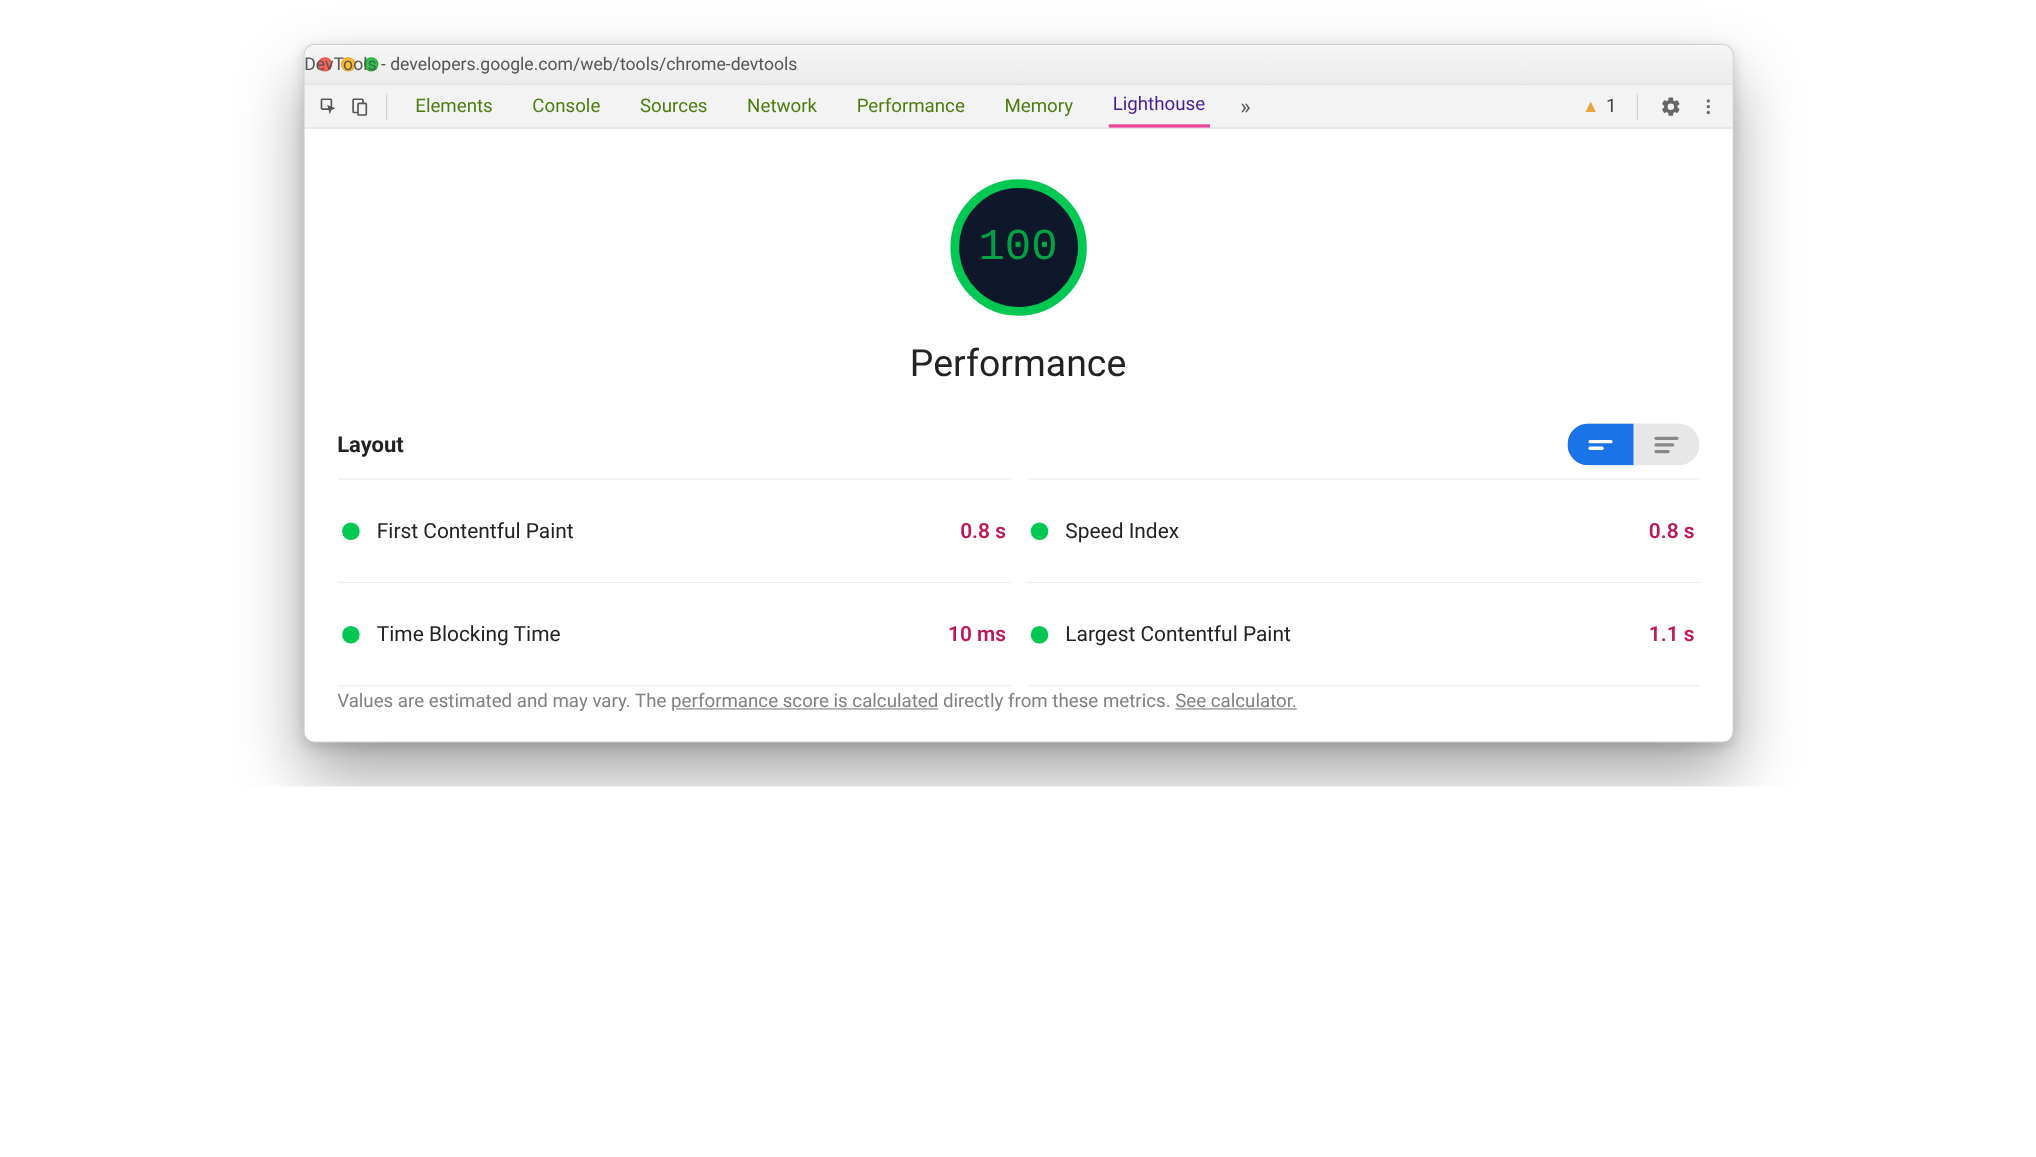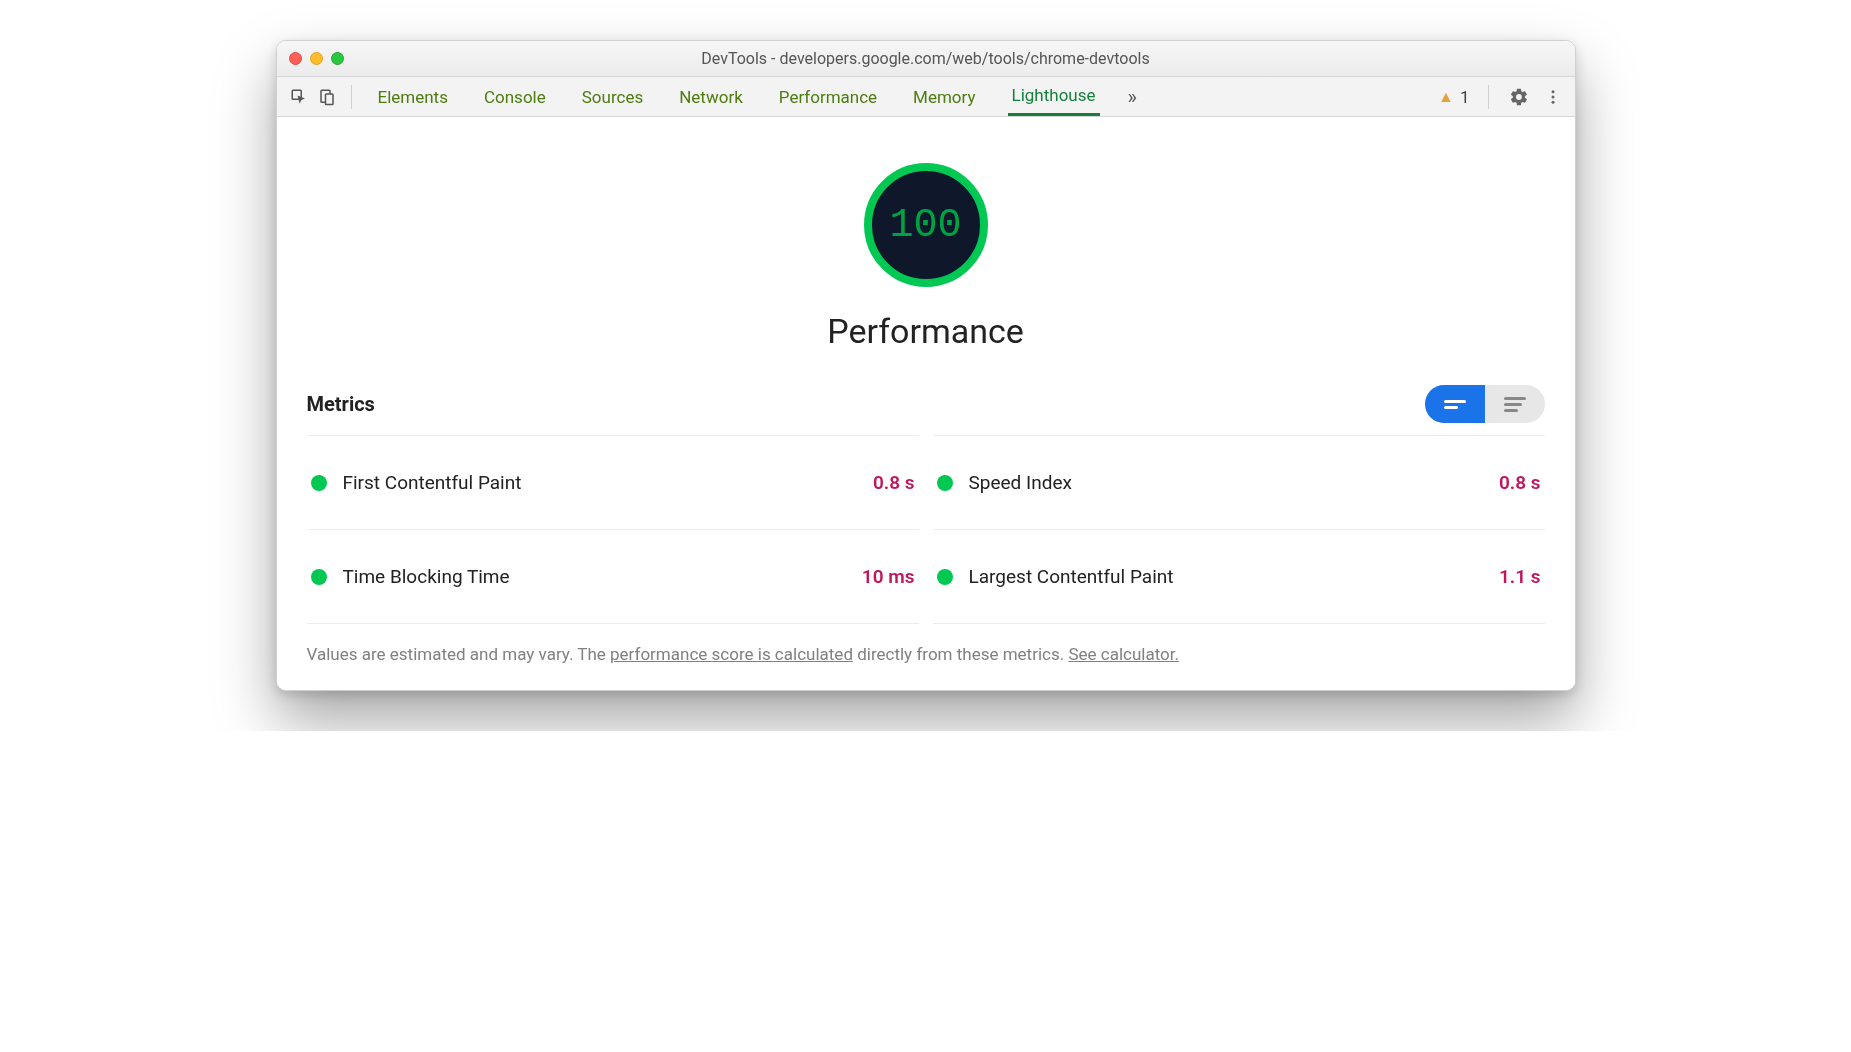--- a/index.html
+++ b/index.html
@@ -28,21 +28,21 @@
     align-items: center;
     padding: 0 12px;
     position: relative;
   }
   .traffic-lights { display: flex; gap: 8px; }
   .dot { width: 13px; height: 13px; border-radius: 50%; }
   .dot.red { background: #ff5f57; border:1px solid #e1493f; }
   .dot.yellow { background: #ffbd2e; border:1px solid #dfa223; }
   .dot.green { background: #28c840; border:1px solid #1fa732; }
   .titlebar-title {
-    position: absolute; left:0; right:0; text-align:center;
+    position: absolute; left:0; right:0; 
     font-size: 16px; color: #555;
   }
   
   .toolbar {
     height: 40px;
     background: #f3f3f3;
     border-bottom: 1px solid #d6d6d6;
     display: flex;
     align-items: center;
     padding: 0 10px;
@@ -50,21 +50,21 @@
     font-size: 17px;
     color: #444;
   }
   .tb-icon {
     width: 24px; height: 24px; display:flex; align-items:center; justify-content:center;
     color:#555;
   }
   .tb-sep { width: 1px; height: 24px; background: #d0d0d0; margin: 0 8px; }
   .tabs { display:flex; gap: 28px; margin-left: 10px; align-items:center; height:100%; }
   .tab { color:#4d7c0f; padding: 0 4px; height:100%; display:flex; align-items:center; cursor:pointer; }
-  .tab.active { color:#15803d; border-bottom: 3px solid #15803d; }
+  .tab.active { color:#4c1d95; border-bottom: 3px solid #ec4899; }
   .more-tabs { margin-left: 24px; color:#555; font-size:20px; }
   .spacer { flex:1; }
   .warn-badge { display:flex; align-items:center; gap:6px; color:#444; font-size:17px; margin-right: 6px; }
   .warn-triangle { color:#e8a23c; font-size:16px; }
   .gear, .kebab { margin-left: 6px; color:#666; }
   
   .content { background:#fff; padding: 28px 30px 26px 30px; }
   .score-wrap { display:flex; flex-direction:column; align-items:center; margin-top: 18px; margin-bottom: 34px; }
   .score-circle {
     width: 124px; height:124px; border-radius:50%;
@@ -93,21 +93,21 @@
     display:flex; align-items:center; gap:16px;
     padding: 35px 4px;
     border-top: 1px solid #ececec;
     font-size: 19px;
   }
   .metric-row:nth-child(-n+2) { border-top: 1px solid #ececec; }
   .metric-row:nth-last-child(-n+2) { border-bottom: 1px solid #ececec; }
   .dot-green { width:16px; height:16px; border-radius:50%; background:#00c853; flex-shrink:0; }
   .metric-label { color:#222; }
   .metric-val { margin-left:auto; color:#be185d; font-weight:600; }
-  .footnote { margin-top: 20px; font-size: 17px; color:#808080; }
+  .footnote { margin-top: 4px; font-size: 17px; color:#808080; }
   .footnote .link { text-decoration: underline; color:#808080; cursor:pointer; }
 </style>
 </head>
 <body>
 
 <div class="window">
 
   <div class="titlebar">
     <div class="traffic-lights">
       <div class="dot red"></div>
@@ -163,21 +163,21 @@
 
   <div class="content">
     <div class="score-wrap">
       <div class="score-circle">
         <span>100</span>
       </div>
       <div class="score-title">Performance</div>
     </div>
 
     <div class="metrics-header">
-      <div class="metrics-title">Metrics</div>
+      <div class="metrics-title">Layout</div>
       <div class="view-toggle">
         <div class="view-seg active">
           <div class="seg-lines">
               <span class="l1"></span>
               <span class="l2"></span>
             </div>
         </div>
         <div class="view-seg">
           <div class="seg-lines">
               <span class="l1"></span>

